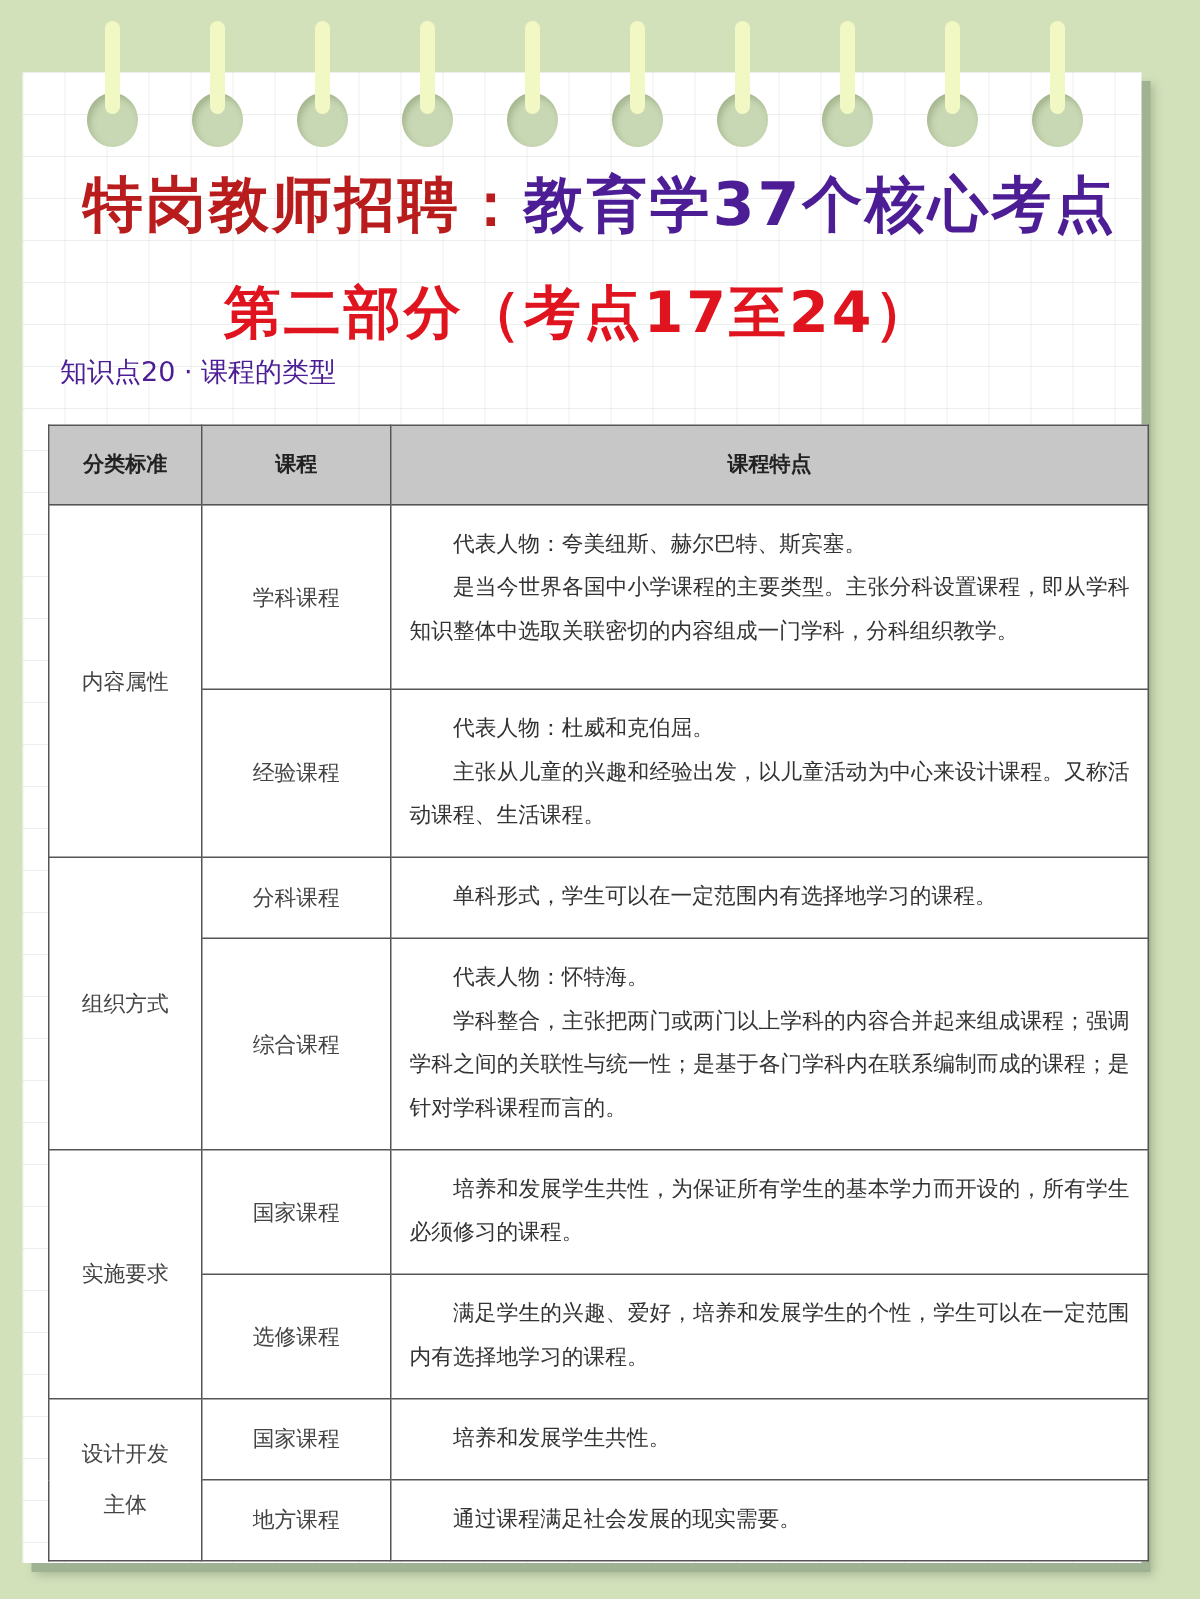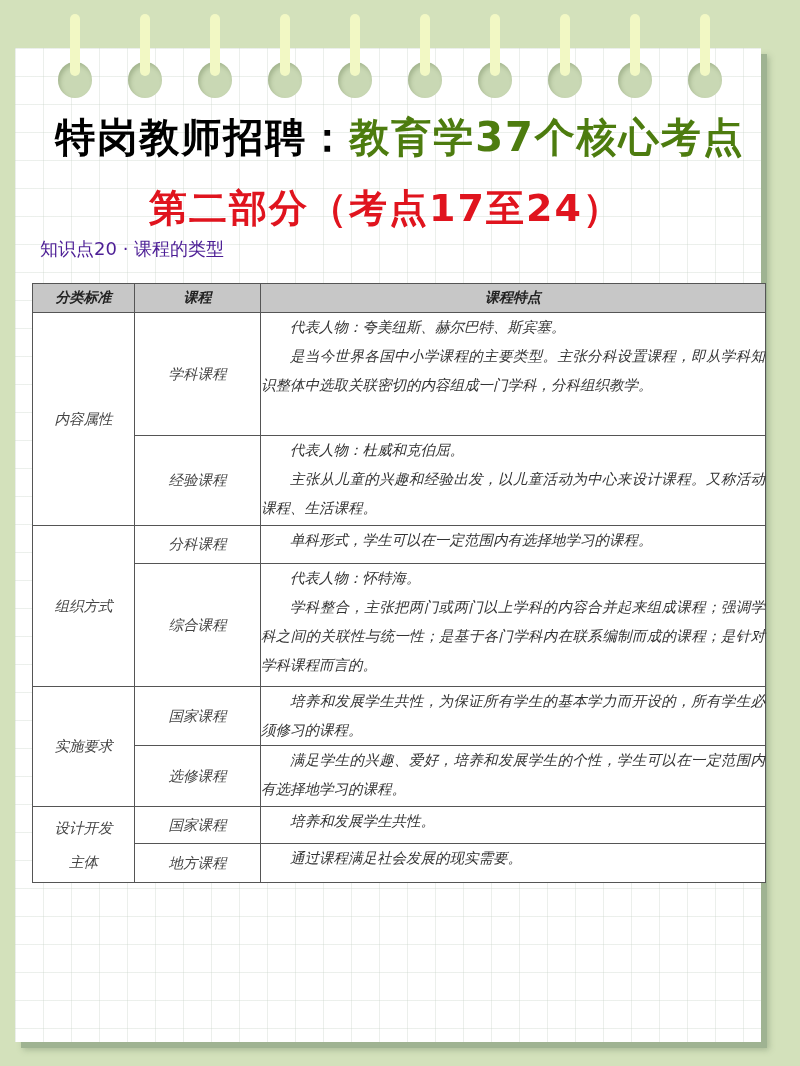--- a/index.html
+++ b/index.html
@@ -29,42 +29,41 @@
   }
   .ring .wire {
     position:absolute; left:12px; top:0; width:10px; height:62px;
     border-radius:5px; background:#f2f8c4;
   }
   .title-line1 {
     position:absolute; left:0; top:112px; width:800px; text-align:center;
     font-family:"DejaVu Sans", "Liberation Sans", sans-serif;
     font-weight:bold; font-size:40px; letter-spacing:2px; line-height:50px;
   }
-  .title-green { color:#000000;font-family:Liberation Mono, monospace; }
-  .title-red { color:#4d7c0f; }
+  .title-green { color:#b91c1c;font-family:Liberation Mono, monospace; }
+  .title-red { color:#4c1d95; }
   .title-line2 {
     position:absolute; left:0; top:184px; width:772px; text-align:center;
     font-family:"DejaVu Sans", "Liberation Sans", sans-serif;
     font-weight:bold; font-size:38px; letter-spacing:2px; color:#e0141e; line-height:48px;
   }
   .section-label {
     position:absolute; left:40px; top:236px;
     font-family:"DejaVu Sans", "Liberation Sans", sans-serif;
     font-size:18px; color:#4c1d95; line-height:26px;
   }
   table.course {
     position:absolute; left:32px; top:283px; width:733px;
     border-collapse:collapse; table-layout:fixed;
     font-size:14.5px; color:#333;
     background:#fff;
   }
   table.course th, table.course td {
     border:1.5px solid #555;
-    padding:0;
-    font-style:italic;
+    padding:12px;
   }
   table.course th {
     background:#c7c7c7; height:28px; font-weight:bold; font-size:14px;
     font-family:"DejaVu Sans", "Liberation Sans", sans-serif;
     color:#222;
   }
   td.cat, td.name { text-align:center; vertical-align:middle; color:#444;margin-top:36px; }
   td.desc { padding:4px 8px 4px 10px; line-height:29px; vertical-align:top; text-align:justify; }
   td.desc p { margin:0; text-indent:2em; }
   col.c1 { width:102px; } col.c2 { width:126px; } col.c3 { width:505px; }

